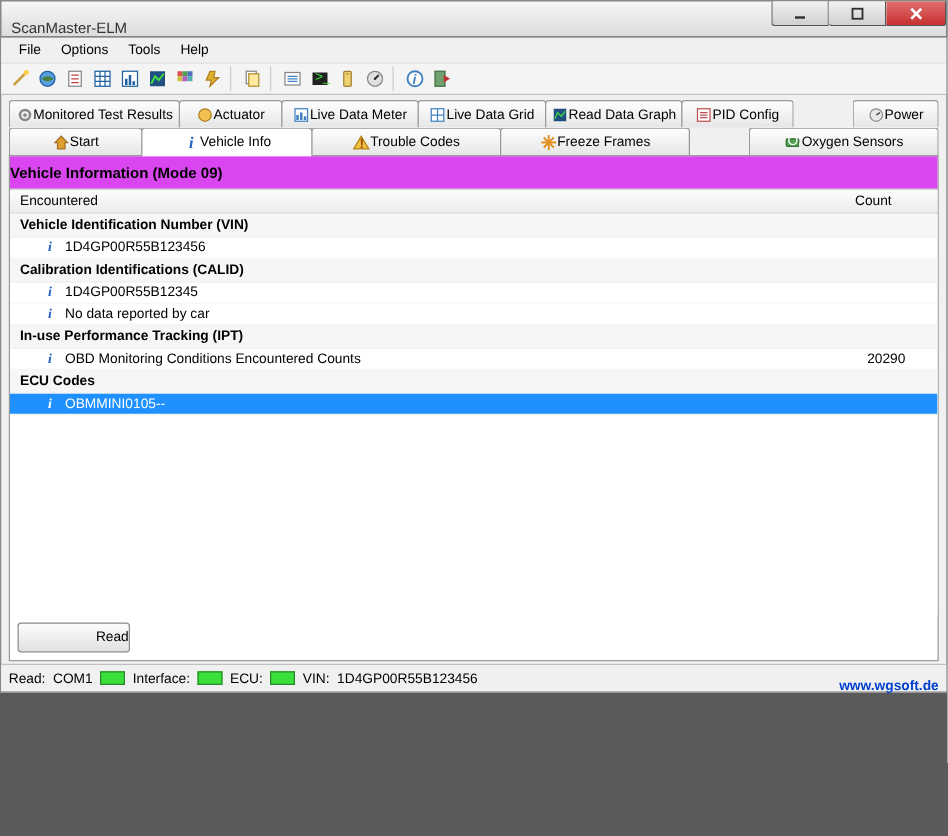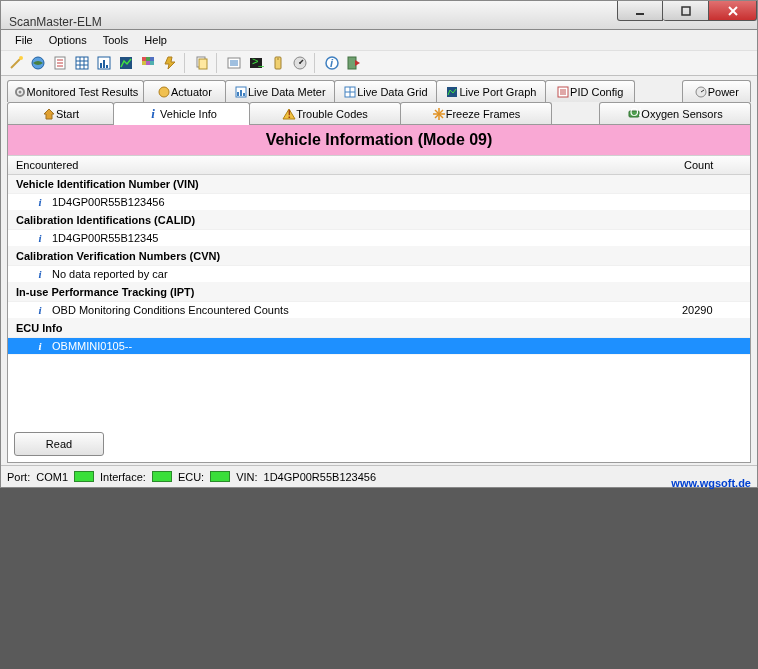--- a/index.html
+++ b/index.html
@@ -8,21 +8,21 @@
   
   .titlebar { height: 30px; background: linear-gradient(to bottom, #f7f7f7, #dcdcdc); border: 1px solid #888; display: flex; align-items: flex-end; padding-left: 8px; position: relative; }
   .titlebar .title { font-size: 12px; color: #333; }
   .win-controls { position: absolute; right: 0; top: 0; display: flex; }
   .win-btn { width: 46px; height: 20px; border: 1px solid #555; border-top: none; display: flex; align-items: center; justify-content: center; font-size: 11px; color: #333; background: linear-gradient(to bottom,#f2f2f2,#d0d0d0); }
   .win-btn.close { background: linear-gradient(to bottom,#e07070,#c83030); color:#fff; width:48px; border-top-right-radius:0; border-bottom-right-radius:3px;}
   .win-btn.min, .win-btn.max { border-bottom-left-radius:3px; }
   .win-btn + .win-btn { border-left:none; }
 
   
-  .appframe { background: #f0f0f0; border: 1px solid #888; border-top: none; height: 458px; display:flex; flex-direction:column; }
+  .appframe { background: #f0f0f0; border: 1px solid #888; border-top: none; height: 524px; display:flex; flex-direction:column; }
 
   
   .menubar { height: 20px; display:flex; align-items:center; padding: 0 6px; background:#f0f0f0; }
   .menuitem { padding: 2px 8px; cursor:default; }
 
   
   .toolbar { height: 26px; border-top:1px solid #e0e0e0; border-bottom:1px solid #c0c0c0; display:flex; align-items:center; padding:0 4px; background:#f4f4f4; gap:0; }
   .tool { width:20px; height:20px; display:flex; align-items:center; justify-content:center; margin:0 1px; }
   .tool svg { width:16px; height:16px; }
   .tsep { width:4px; height:20px; border-left:1px solid #ccc; margin:0 3px; }
@@ -33,36 +33,36 @@
   .tabs { display:flex; }
   .tab { flex:1; height:22px; border:1px solid #9a9a9a; border-bottom:none; background: linear-gradient(to bottom,#fefefe,#e6e6e6); display:flex; align-items:center; justify-content:center; gap:0; border-radius:3px 3px 0 0; margin-right:-1px; font-size:11px; cursor:default; }
   .tab:last-child { margin-right:0;margin-left:48px; }
   .tabs.row2 .tab.active { background:#fff; position:relative; z-index:2; }
   .tabs.row2 .tab.active::after{ content:""; position:absolute; left:0; right:0; bottom:-1px; height:2px; background:#fff;}
   .tabicn { width:14px; height:14px; display:inline-flex; align-items:center; justify-content:center; }
   .tabicn svg{width:14px;height:14px;}
 
   
   .panel { flex:1; border:1px solid #9a9a9a; background:#fff; display:flex; flex-direction:column; }
-  .panel-title { text-align:center; font-weight:bold; font-size:16px; padding:6px 0; background:#f9a8d4;}
+  .panel-title { text-align:left; font-weight:bold; font-size:12px; padding:6px 0; background:#d946ef;}
   .colhdr { display:flex; border-top:1px solid #d0d0d0; border-bottom:1px solid #d0d0d0; background:linear-gradient(to bottom,#fdfdfd,#ececec); height:20px;}
   .colhdr .c1 { flex:1; padding:3px 8px;}
   .colhdr .c2 { width:70px; padding:3px 4px;}
   .tree { flex:1; overflow:auto; background:#fff; }
   .grp { font-weight:bold; padding:3px 8px; background:#f6f6f6; border-bottom:1px solid #f0f0f0;}
   .item { display:flex; align-items:center; padding:2px 8px 2px 26px; border-bottom:1px solid #f6f6f6;}
   .item .ic { width:12px; height:12px; margin-right:6px; display:flex; align-items:center; justify-content:center;}
   .item .txt { flex:1; }
-  .item .cnt { width:60px; text-align:left; padding-right:6px;}
+  .item .cnt { width:60px; text-align:center; padding-right:6px;}
   .item.sel { background:#1e90ff; color:#fff; }
   .infoI { font-family: Georgia, serif; font-style: italic; font-weight:bold; color:#2060c0; }
   .item.sel .infoI { color:#fff; }
 
   .btnbar { padding:6px; }
-  .readbtn { width:90px; height:24px; border:1px solid #8a8a8a; border-radius:3px; background:linear-gradient(to bottom,#fcfcfc,#e2e2e2); display:flex; align-items:center; justify-content:center; cursor:default;}
+  .readbtn { width:90px; height:24px; border:1px solid #8a8a8a; border-radius:3px; background:linear-gradient(to bottom,#fcfcfc,#e2e2e2); display:flex; align-items:center; justify-content:flex-end; cursor:default;}
 
   
   .status { height:22px; border-top:1px solid #c0c0c0; background:#f0f0f0; display:flex; align-items:center; padding:0 6px; gap:6px;}
   .led { width:20px; height:11px; border:1px solid #2a8a2a; background:#3adf3a; }
   .status .link { margin-left:auto; color:#0040d0; font-weight:bold;margin-top:12px; }
 </style>
 </head>
 <body>
 
 <div class="titlebar">
@@ -246,21 +246,21 @@
           </span>
         <span>Live Data Grid</span>
       </div>
       <div class="tab" style="flex:0.8">
         <span class="tabicn">
             <svg>
               <rect x="2" y="2" width="10" height="10" fill="#205080"></rect>
               <polyline points="3,10 5,5 8,8 11,4" fill="none" stroke="#40e040"></polyline>
             </svg>
           </span>
-        <span>Live Port Graph</span>
+        <span>Read Data Graph</span>
       </div>
       <div class="tab" style="flex:0.65">
         <span class="tabicn">
             <svg>
               <rect x="2" y="2" width="10" height="10" fill="#fff" stroke="#c05050"></rect>
               <line x1="4" y1="5" x2="10" y2="5" stroke="#c05050"></line>
               <line x1="4" y1="7" x2="10" y2="7" stroke="#c05050"></line>
               <line x1="4" y1="9" x2="10" y2="9" stroke="#c05050"></line>
             </svg>
           </span>
@@ -344,59 +344,58 @@
 
         <div class="grp">Calibration Identifications (CALID)</div>
         <div class="item">
           <span class="ic">
               <span class="infoI">i</span>
             </span>
           <span class="txt">1D4GP00R55B12345</span>
           <span class="cnt"></span>
         </div>
 
-        <div class="grp">Calibration Verification Numbers (CVN)</div>
         <div class="item">
           <span class="ic">
               <span class="infoI">i</span>
             </span>
           <span class="txt">No data reported by car</span>
           <span class="cnt"></span>
         </div>
 
         <div class="grp">In-use Performance Tracking (IPT)</div>
         <div class="item">
           <span class="ic">
               <span class="infoI">i</span>
             </span>
           <span class="txt">OBD Monitoring Conditions Encountered Counts</span>
           <span class="cnt">20290</span>
         </div>
 
-        <div class="grp">ECU Info</div>
+        <div class="grp">ECU Codes</div>
         <div class="item sel">
           <span class="ic">
               <span class="infoI">i</span>
             </span>
           <span class="txt">OBMMINI0105--</span>
           <span class="cnt"></span>
         </div>
 
       </div>
       <div class="btnbar">
         <div class="readbtn">
             <span>Read</span>
           </div>
       </div>
     </div>
 
   </div>
 
   <div class="status">
-    <span>Port:</span>
+    <span>Read:</span>
     <span>COM1</span>
     <span class="led"></span>
     <span>Interface:</span>
     <span class="led"></span>
     <span>ECU:</span>
     <span class="led"></span>
     <span>VIN:</span>
     <span>1D4GP00R55B123456</span>
     <span class="link">www.wgsoft.de</span>
   </div>

